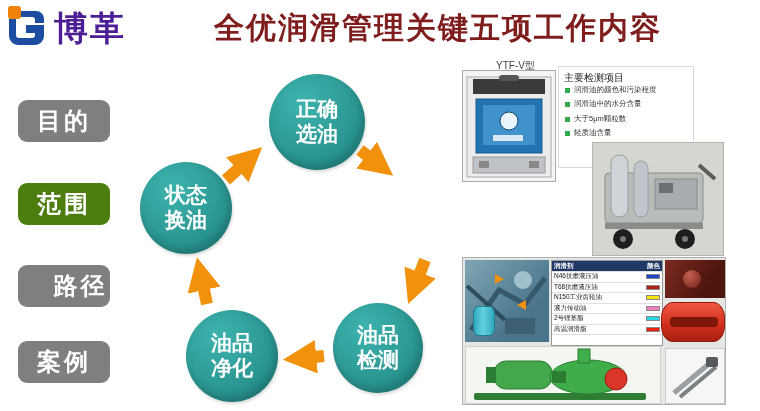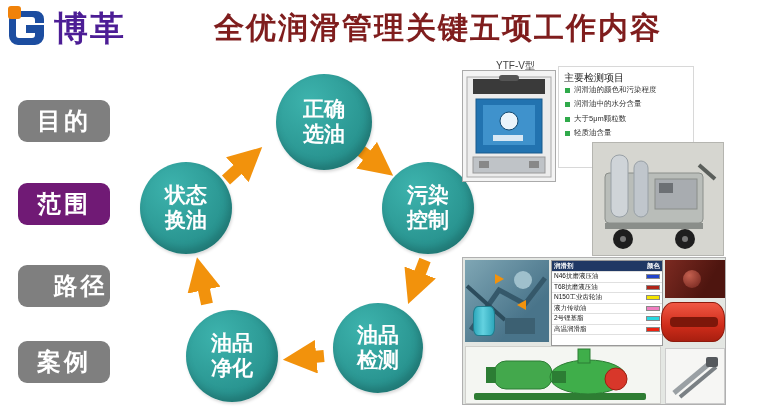--- a/index.html
+++ b/index.html
@@ -13,33 +13,33 @@
   .logo { position:absolute; left:6px; top:4px; width:44px; height:44px; }
   .logo-text { position:absolute; left:54px; top:6px; font-size:34px; font-weight:bold; color:#4c1d95; letter-spacing:2px; }
   .title { position:absolute; left:214px; top:8px; font-size:30px; font-weight:bold; color:#7f1d1d; letter-spacing:2px; white-space:nowrap;text-align:center; }
   
   .side-btn {
     position:absolute; left:18px; width:92px; height:42px; border-radius:9px;
     background:#7f7f7f; color:#fff; font-size:24px; font-weight:bold;
     display:flex; align-items:center; justify-content:center; letter-spacing:3px;
     border:none; cursor:pointer;
   }
-  .side-btn.active { background:#701a75; }
+  .side-btn.active { background:#4d7c0f; }
   .b1{top:100px;} .b2{top:183px;} .b3{top:265px;padding-left:33px;} .b4{top:341px;}
   
   .arrows { position:absolute; inset:0; pointer-events:none; }
   .bubble {
     position:absolute; border-radius:50%;
     background:radial-gradient(circle at 35% 28%, #3db3ad, #27918d 72%);
     color:#fff; font-weight:bold; font-size:21px; line-height:1.18;
     display:flex; flex-direction:column; align-items:center; justify-content:center;
     box-shadow:inset -3px -5px 9px rgba(0,0,0,.18), 1px 2px 3px rgba(0,0,0,.15);
     text-align:center;
   }
-  .c1{left:276px; top:74px;  width:96px; height:96px;font-family:Liberation Serif, serif;}
+  .c1{left:269px; top:74px;  width:96px; height:96px;font-family:Liberation Serif, serif;}
   .c2{left:382px; top:162px; width:92px; height:92px;}
   .c3{left:333px; top:303px; width:90px; height:90px;}
   .c4{left:186px; top:310px; width:92px; height:92px;}
   .c5{left:140px; top:162px; width:92px; height:92px;}
   
   .device-label { position:absolute; left:496px; top:59px; font-size:10px; color:#444; }
   .device-box { position:absolute; left:462px; top:70px; width:94px; height:112px;
     background:#f4f4f4; border:1px solid #aaa; }
   .checklist { position:absolute; left:558px; top:66px; width:136px; height:102px;
     background:#fff; border:1px solid #d8d8d8; padding:4px 5px; z-index:1; }
@@ -105,24 +105,20 @@
     <path d="M360,150 L378,164" stroke="#f2920c" stroke-width="12" fill="none" marker-end="url(#ah)"></path>
     <path d="M425,260 L415,286" stroke="#f2920c" stroke-width="12" fill="none" marker-end="url(#ah)"></path>
     <path d="M324,356 L302,358" stroke="#f2920c" stroke-width="12" fill="none" marker-end="url(#ah)"></path>
     <path d="M207,304 L201,276" stroke="#f2920c" stroke-width="12" fill="none" marker-end="url(#ah)"></path>
   </svg>
 
   <div class="bubble c1">
     <span>正确</span>
     <span>选油</span>
   </div>
-  <div class="bubble c2">
-    <span>污染</span>
-    <span>控制</span>
-  </div>
   <div class="bubble c3">
     <span>油品</span>
     <span>检测</span>
   </div>
   <div class="bubble c4">
     <span>油品</span>
     <span>净化</span>
   </div>
   <div class="bubble c5">
     <span>状态</span>

